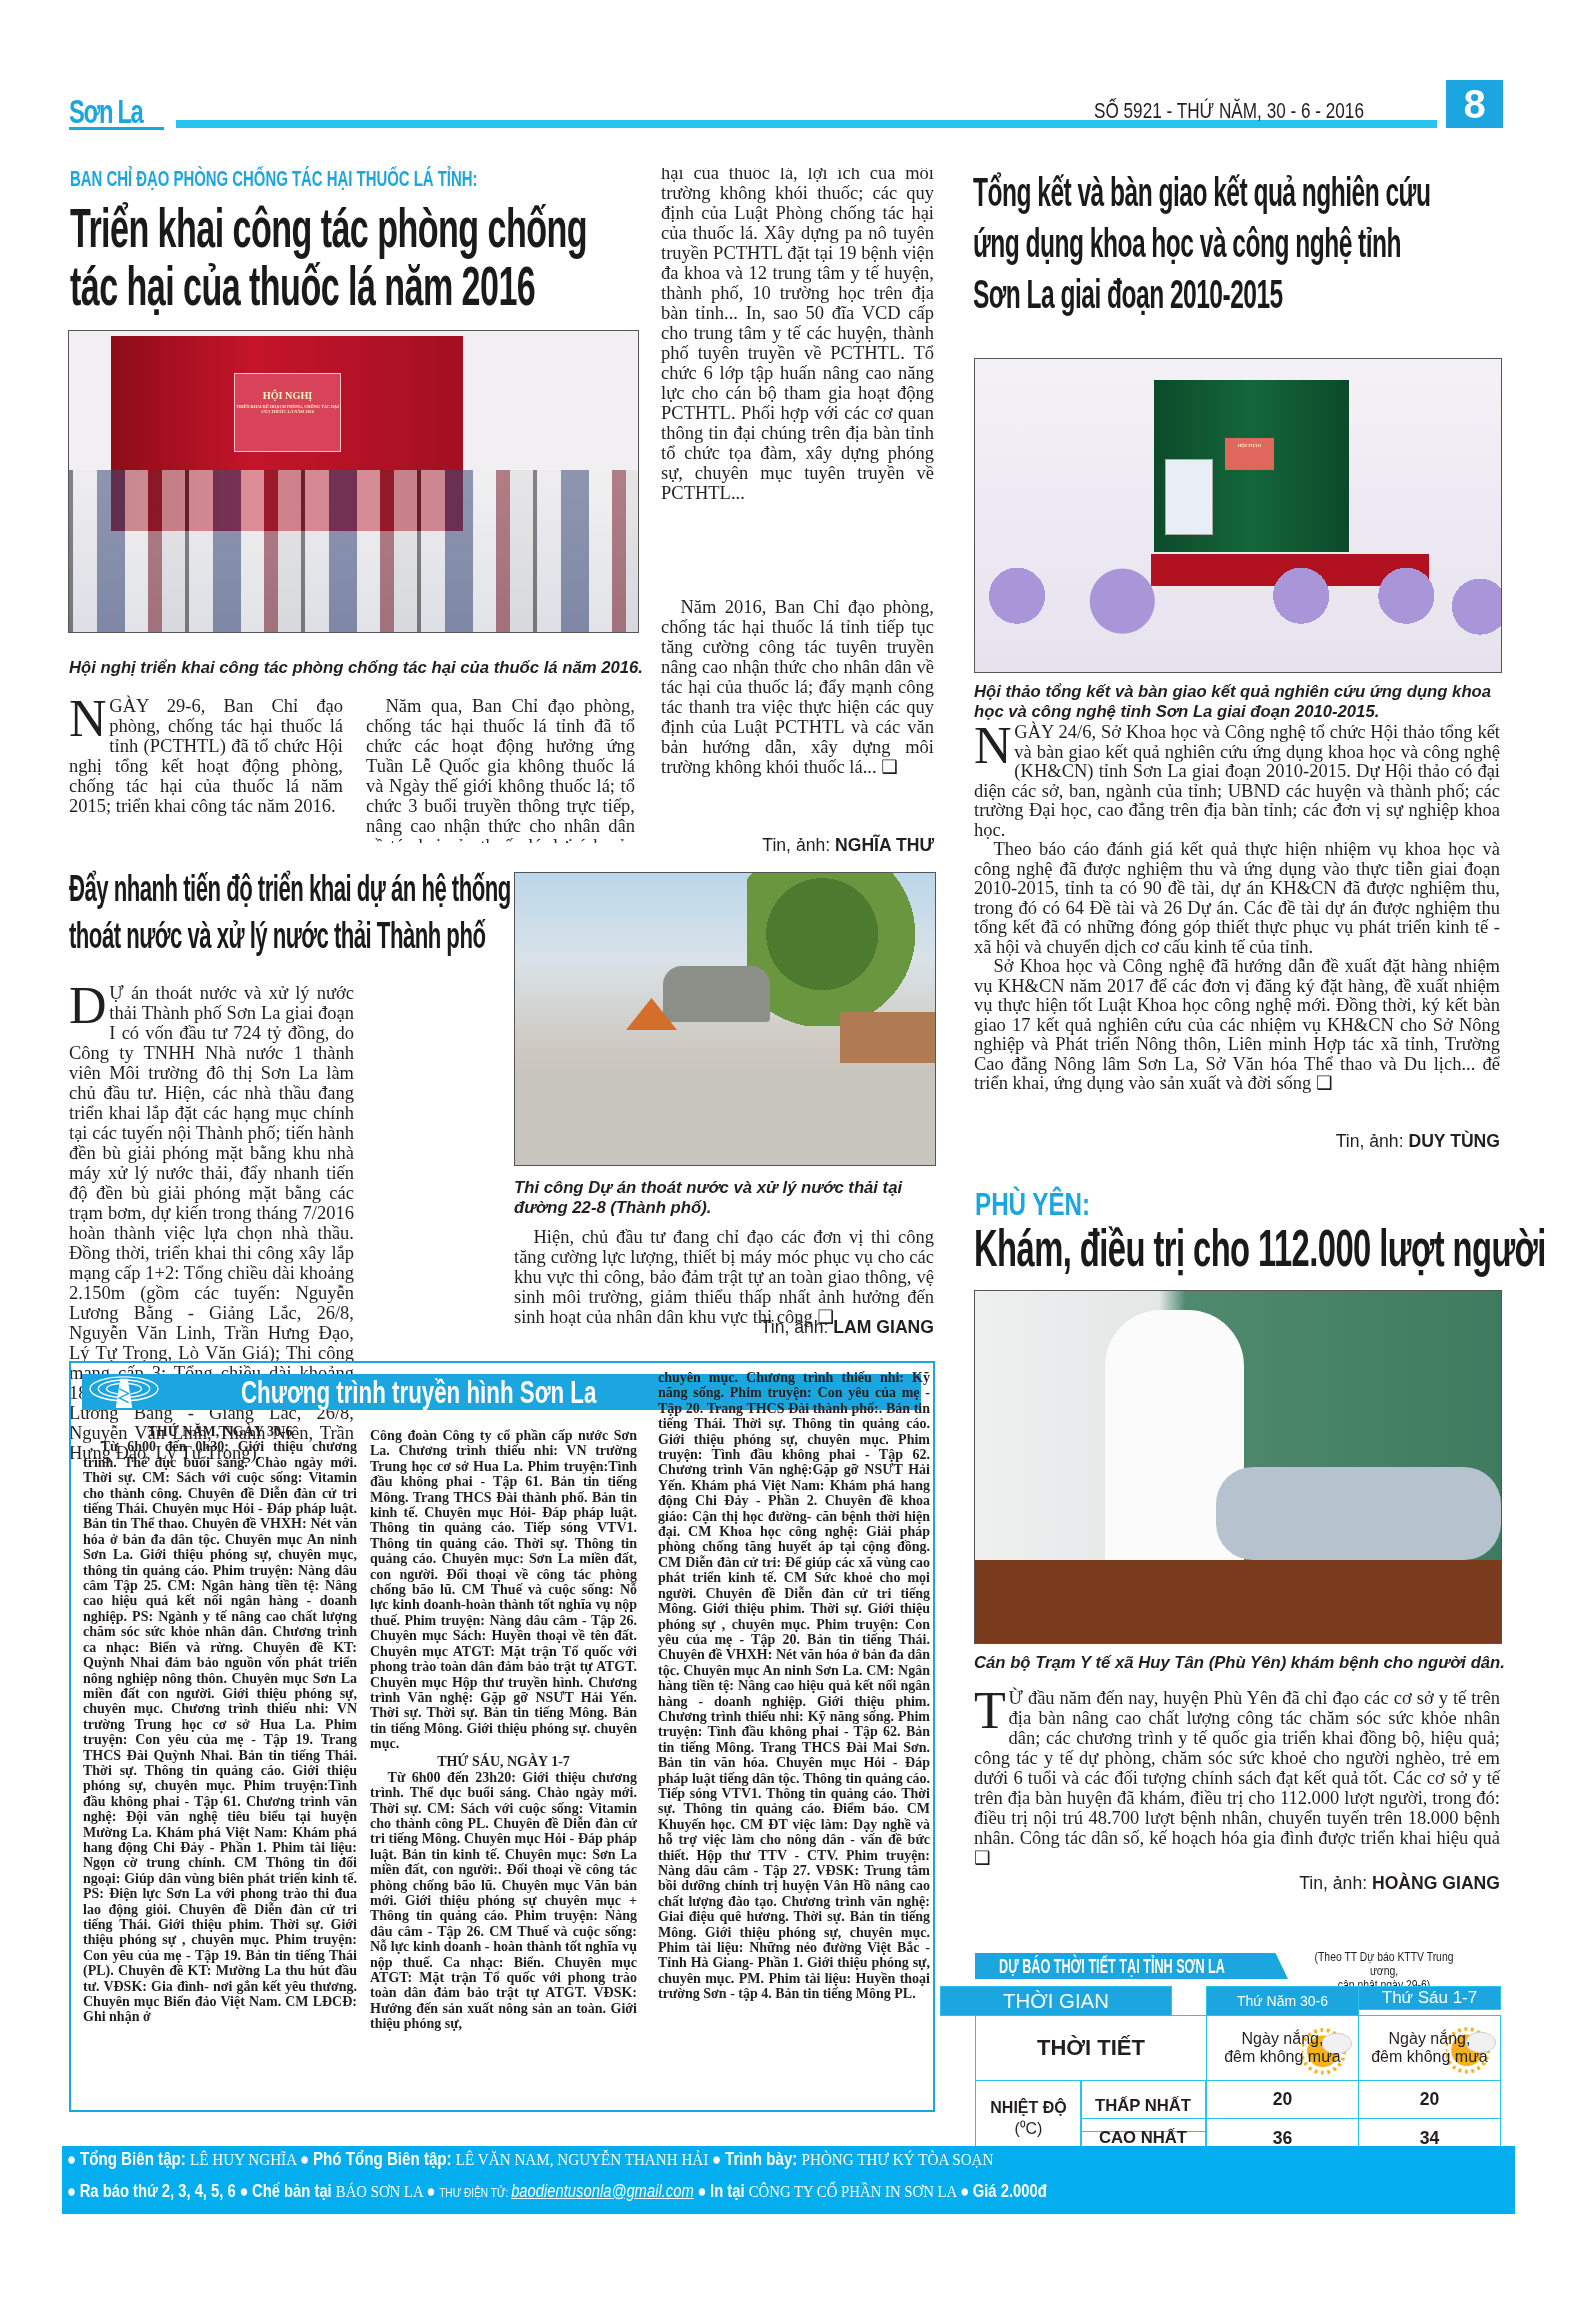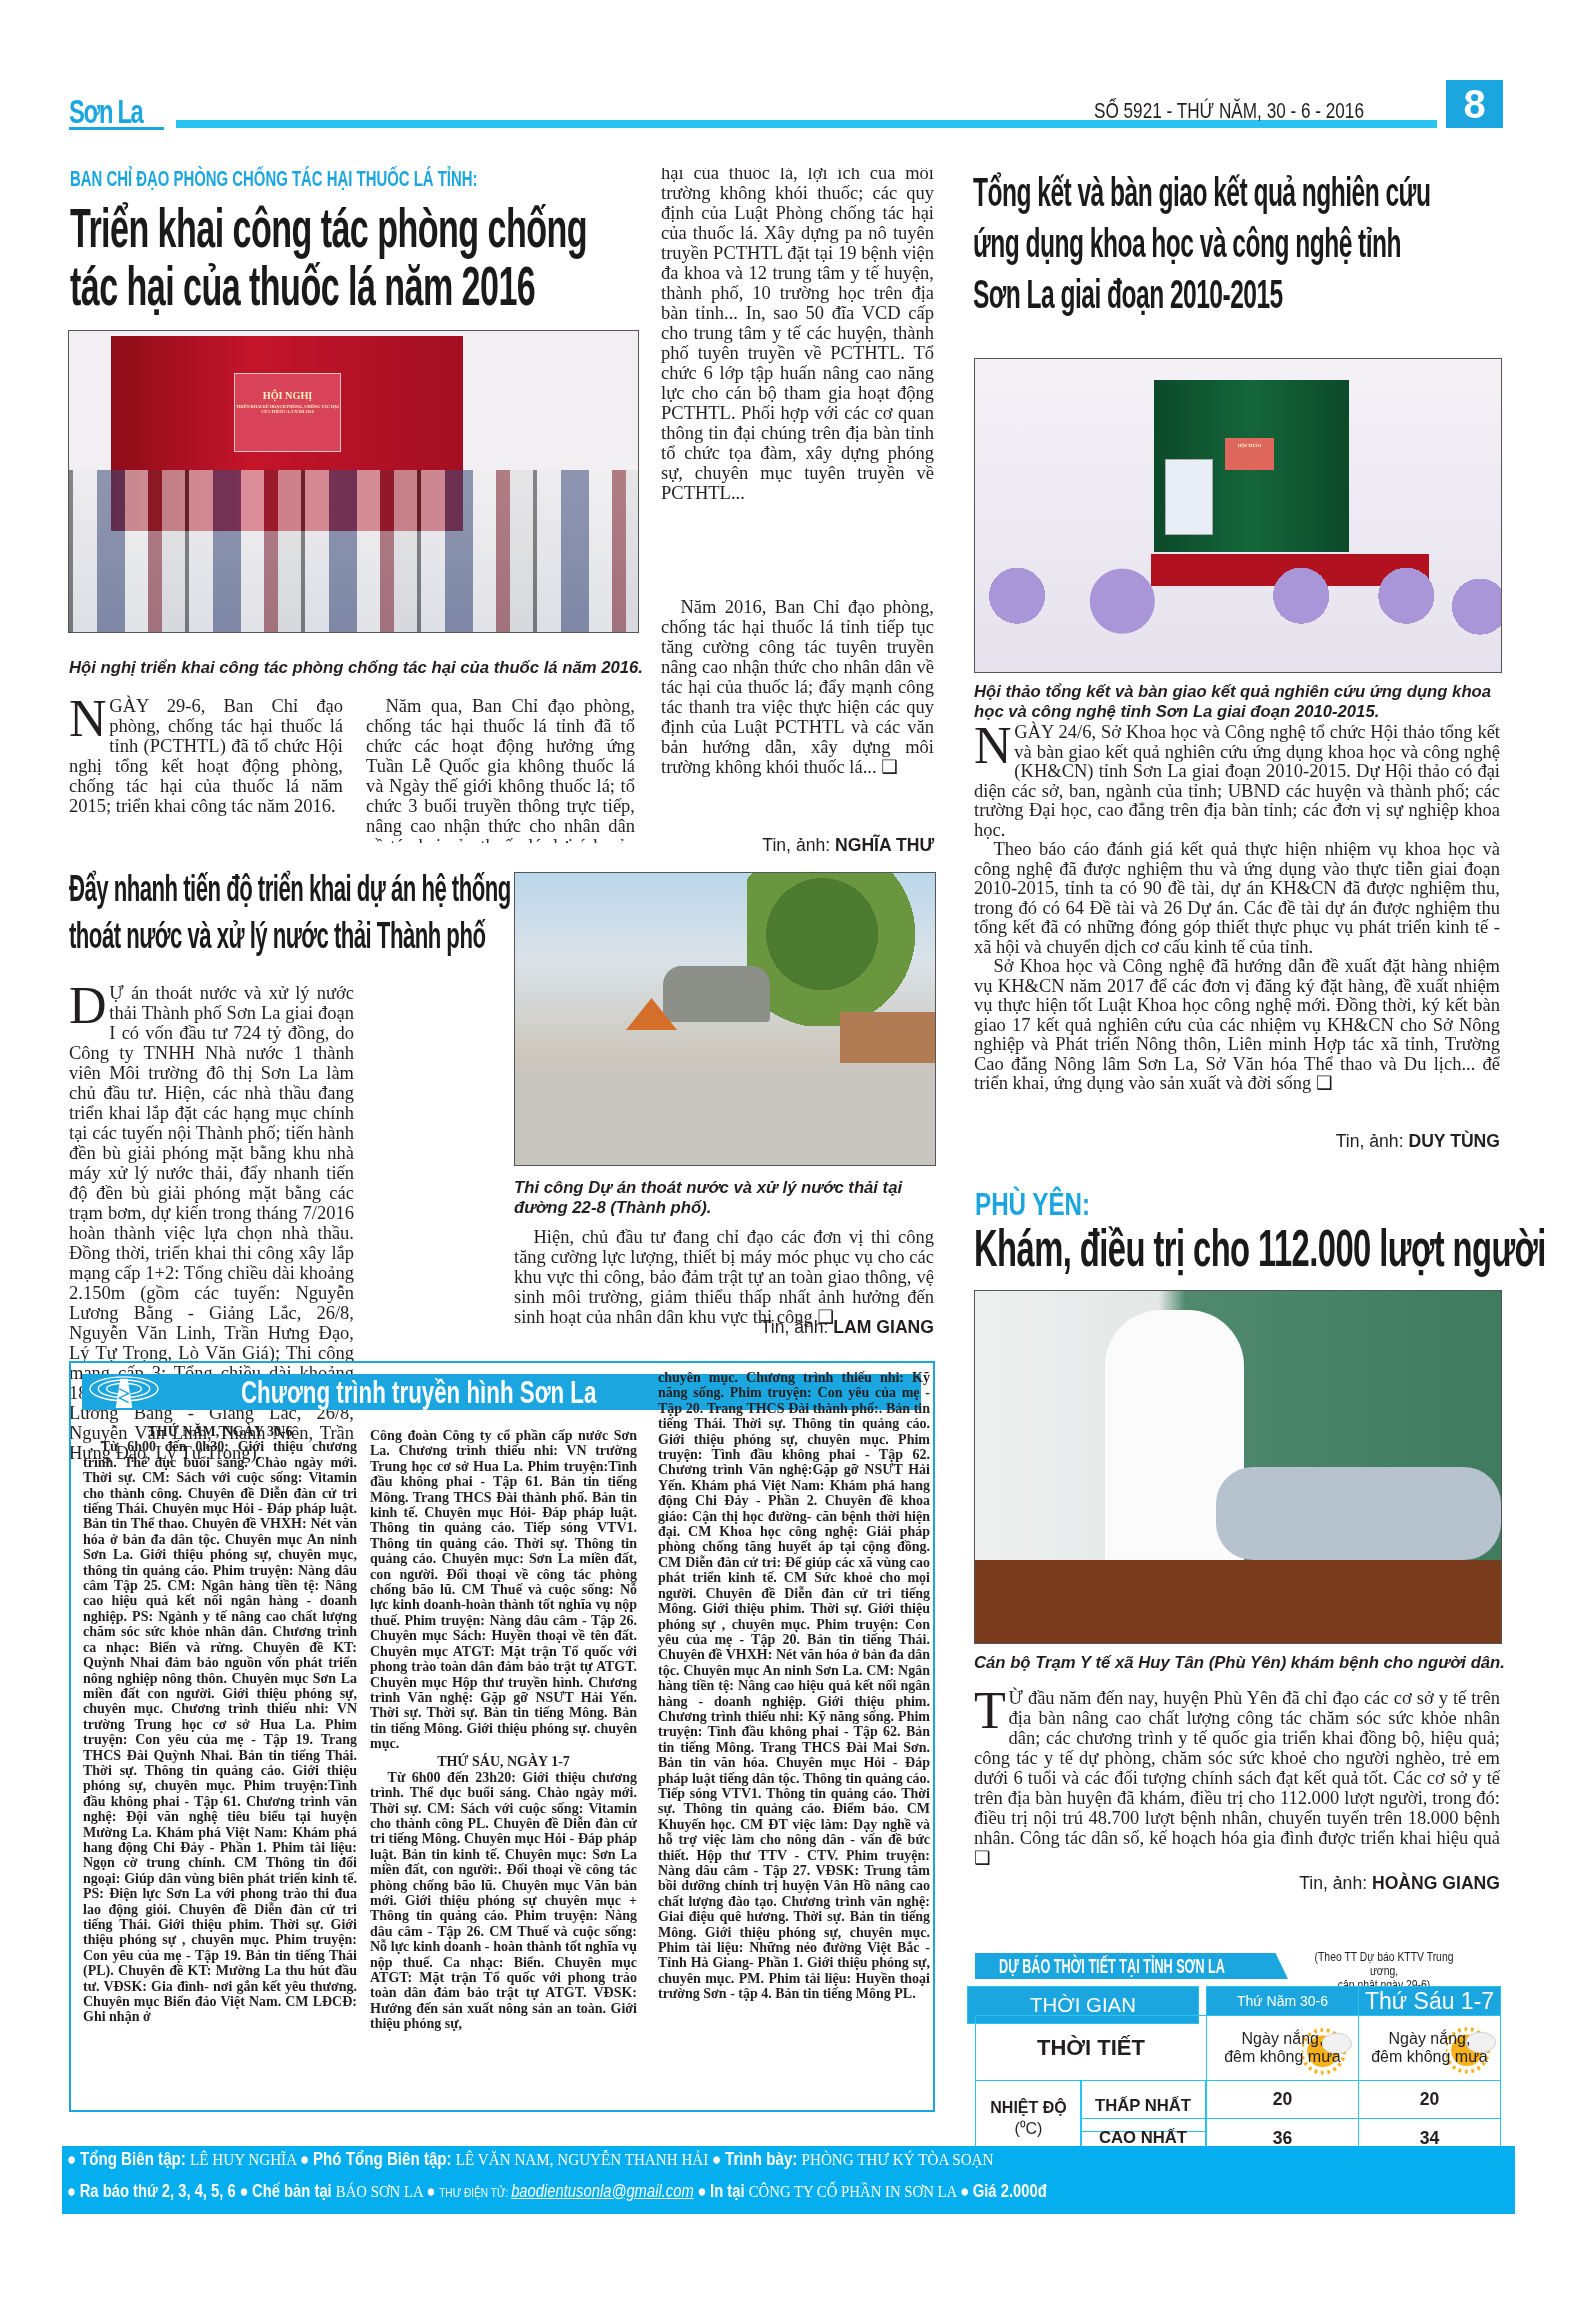--- a/index.html
+++ b/index.html
@@ -165,23 +165,23 @@
 </div>
 
 <div class="abs wx-bar" style="left:975px;top:1953px;width:313px;height:26px;clip-path:polygon(0 0,96% 0,100% 100%,0 100%);">
   <div style="position:absolute;left:24px;top:1.9px;font:bold 20.4px 'Liberation Sans',sans-serif;transform:scaleX(.62);transform-origin:left;white-space:nowrap;">DỰ BÁO THỜI TIẾT TẠI TỈNH SƠN LA</div>
 </div>
 <div class="abs" style="left:1289px;top:1950px;width:190px;text-align:center;font:13px 'Liberation Sans',sans-serif;line-height:14px;transform:scaleX(.8);transform-origin:center;">
   <div>(Theo TT Dự báo KTTV Trung ương,</div>
   <div>cập nhật ngày 29-6)</div>
 </div>
 
-<div class="wx-cell wx-bar" style="left:967px;top:1986px;width:232px;height:38px;font-size:20.4px;">THỜI GIAN</div>
+<div class="wx-cell wx-bar" style="left:940px;top:1986px;width:232px;height:30px;font-size:20.4px;">THỜI GIAN</div>
 <div class="wx-cell wx-bar" style="left:1206px;top:1986px;width:153px;height:30px;font-size:14px;">Thứ Năm 30-6</div>
-<div class="wx-cell wx-bar" style="left:1358px;top:1986px;width:143px;height:30px;font-size:23px;">Thứ Sáu 1-7</div>
+<div class="wx-cell wx-bar" style="left:1358px;top:1986px;width:143px;height:24px;font-size:17px;">Thứ Sáu 1-7</div>
 
 <div class="wx-cell" style="left:975px;top:2015px;width:232px;height:66px;font:bold 22px 'Liberation Sans',sans-serif;">THỜI TIẾT</div>
 <div class="wx-cell" style="left:1206px;top:2015px;width:153px;height:66px;font-size:16px;line-height:18.5px;">
   <div style="position:relative;z-index:2;">
       <div>Ngày nắng,</div>
       <div>đêm không mưa</div>
     </div>
   <svg style="position:absolute;right:4.6px;top:4.6px;" width="51" height="56" viewBox="0 0 110 120">
     <circle cx="45" cy="65" r="34" fill="#f7b21b"></circle>
       <circle cx="45" cy="65" r="46" fill="none" stroke="#f7b21b" stroke-width="8" stroke-dasharray="6 8"></circle>

